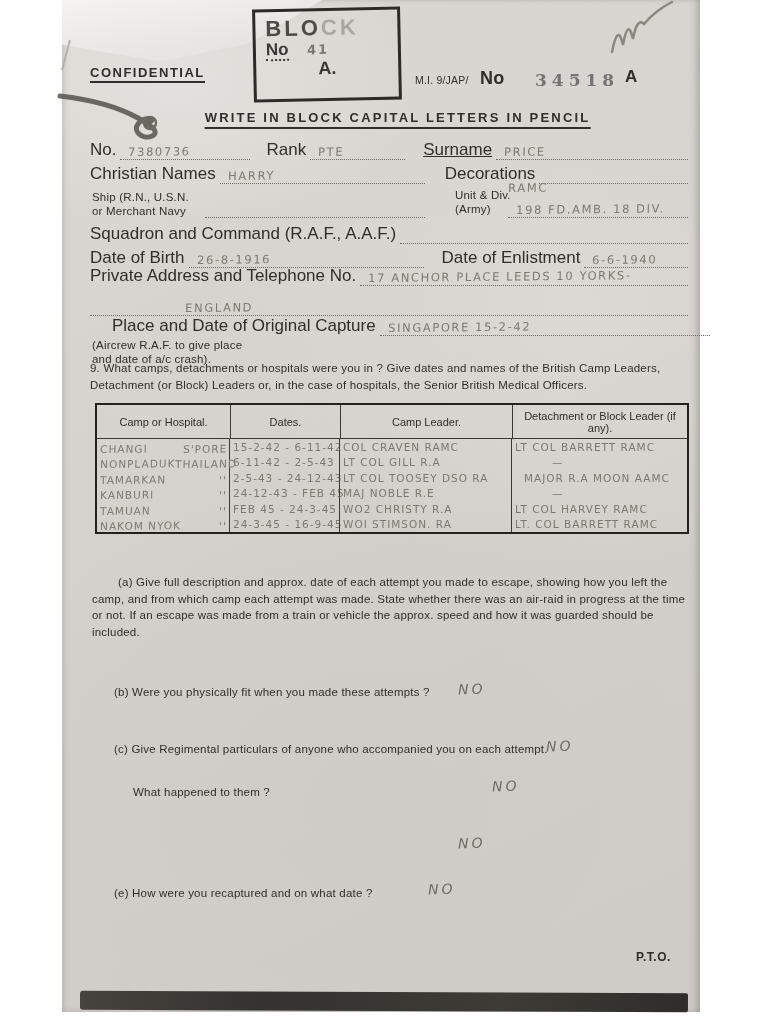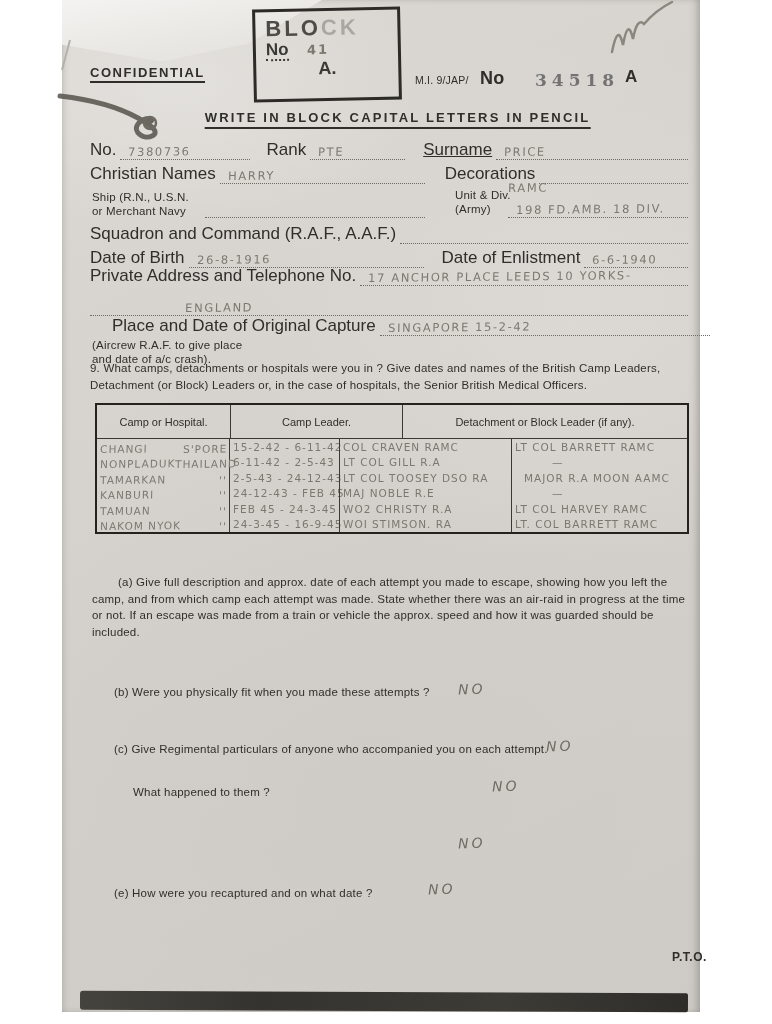--- a/index.html
+++ b/index.html
@@ -177,20 +177,21 @@
   <div class="pr" style="left:92px;top:338px;line-height:1.25;">
     <div>(Aircrew R.A.F. to give place</div>
       <div>and date of a/c crash).</div>
   </div>
 
   <div class="pr para" style="left:90px;top:360px;width:602px;">9.    What camps, detachments or hospitals were you in ?    Give dates and names of the British Camp Leaders,  Detachment (or Block) Leaders or, in the case of hospitals, the Senior British Medical Officers.</div>
 
   <div class="camptable">
     <div class="thead">
       <div class="th" style="width:133px;">Camp or Hospital.</div>
+      <div class="th" style="width:110px;border-left:1px solid #3a3833;">Dates.</div>
       <div class="th" style="width:172px;border-left:1px solid #3a3833;">Camp Leader.</div>
       <div class="th" style="flex:1;border-left:1px solid #3a3833;">Detachment or Block Leader (if any).</div>
     </div>
     <div class="tbody">
       <div class="col-line" style="left:132px;"></div>
       <div class="col-line" style="left:242px;"></div>
       <div class="col-line" style="left:414px;"></div>
 
       <div class="trow">
         <div class="td camp-cell" style="width:133px;">
@@ -258,16 +259,16 @@
   <div class="ans" style="left:546px;top:738px;">NO</div>
 
   <div class="pr" style="left:133px;top:786px;">What happened to them ?</div>
   <div class="ans" style="left:492px;top:778px;">NO</div>
 
   <div class="ans" style="left:458px;top:835px;">NO</div>
 
   <div class="pr" style="left:114px;top:887px;">(e)   How were you recaptured and on what date ?</div>
   <div class="ans" style="left:428px;top:881px;">NO</div>
 
-  <div class="pr b" style="left:636px;top:950px;font-size:12px;letter-spacing:.5px;margin-left:36px;">P.T.O.</div>
+  <div class="pr b" style="left:636px;top:950px;font-size:12px;letter-spacing:.5px;">P.T.O.</div>
 
   <div class="bottom-strip"></div>
 </div>
 
 </body></html>

